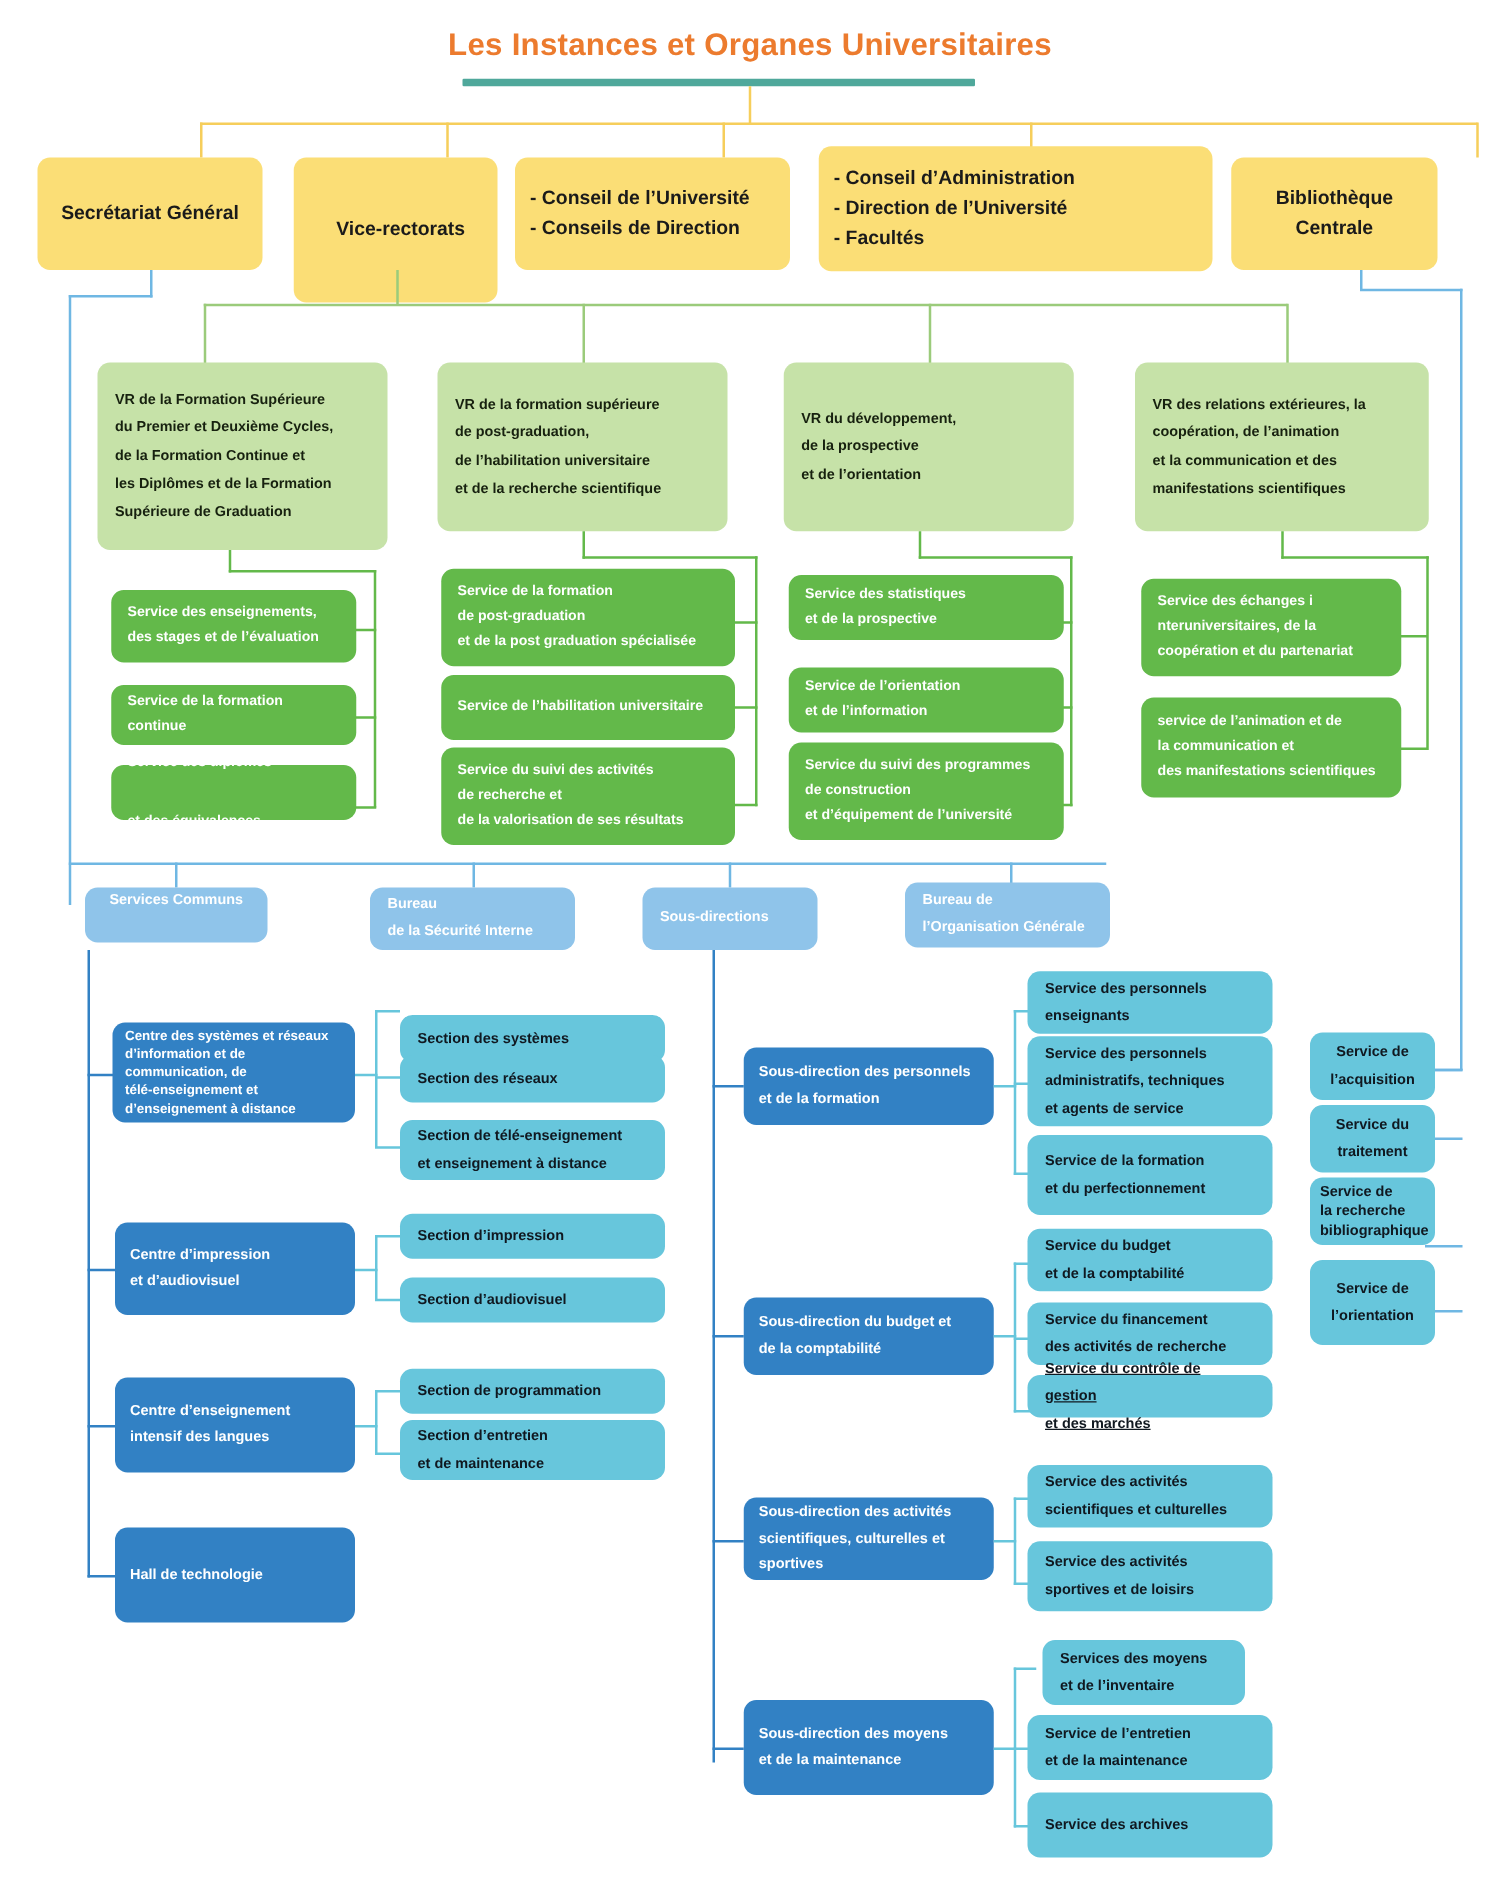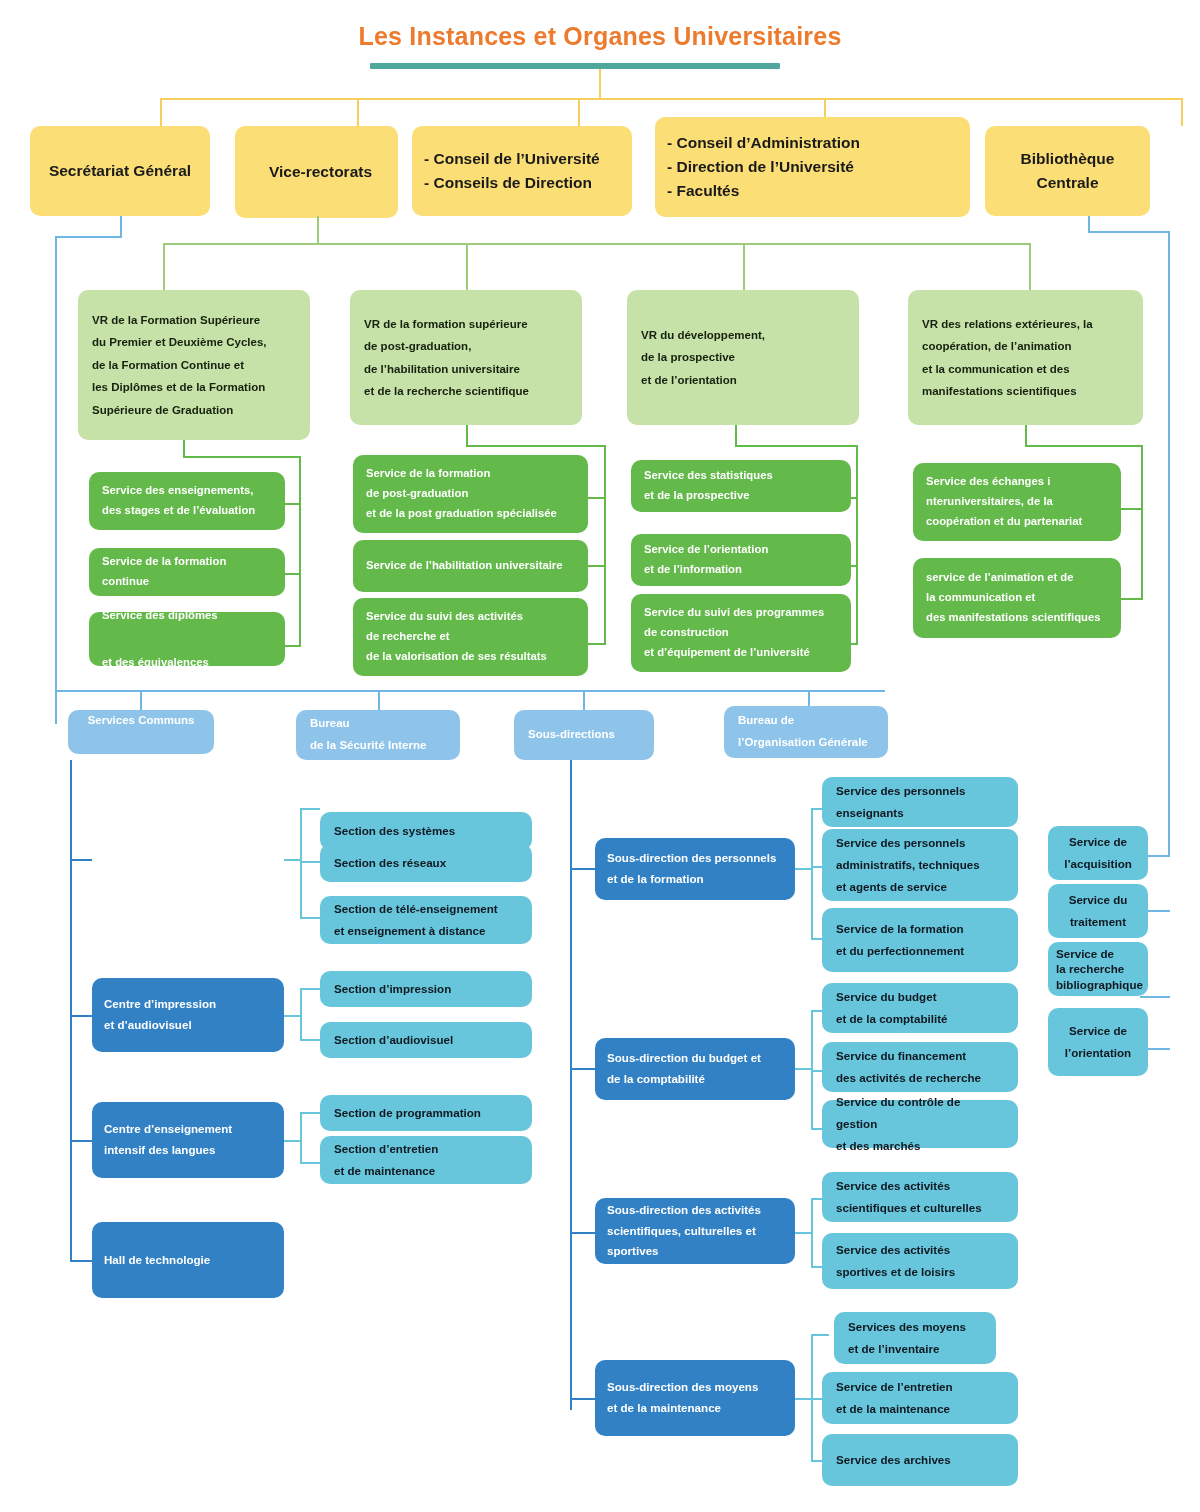--- a/index.html
+++ b/index.html
@@ -59,21 +59,21 @@
   <div class="ln-v c-yel" style="left:160px;top:98px;height:28px;"></div>
   <div class="ln-v c-yel" style="left:357px;top:98px;height:28px;"></div>
   <div class="ln-v c-yel" style="left:578px;top:98px;height:28px;"></div>
   <div class="ln-v c-yel" style="left:824px;top:98px;height:20px;"></div>
   <div class="ln-v c-yel" style="left:1181px;top:98px;height:28px;"></div>
 
   <div class="box yellow center" style="left:30px;top:126px;width:180px;height:90px;">
     <span class="ln">Secrétariat Général</span>
   </div>
 
-  <div class="box yellow center" style="left:235px;top:126px;width:163px;height:92px;padding-left:20px;">
+  <div class="box yellow center" style="left:235px;top:126px;width:163px;height:116px;padding-left:20px;">
     <span class="ln">Vice-rectorats</span>
   </div>
 
   <div class="box yellow left" style="left:655px;top:117px;width:315px;height:100px;">
     <span class="ln">- Conseil d’Administration</span>
     <span class="ln">- Direction de l’Université</span>
     <span class="ln">- Facultés</span>
   </div>
 
   <div class="box yellow left" style="left:412px;top:126px;width:220px;height:90px;">
@@ -137,21 +137,21 @@
   <div class="ln-h c-grn" style="left:283px;top:573px;width:18px;"></div>
   <div class="ln-h c-grn" style="left:283px;top:645px;width:18px;"></div>
 
   <div class="box gsvc" style="left:89px;top:472px;width:196px;height:58px;">
     <span class="ln">Service des enseignements,</span>
     <span class="ln">des stages et de l’évaluation</span>
   </div>
   <div class="box gsvc" style="left:89px;top:548px;width:196px;height:48px;">
     <span class="ln">Service de la formation continue</span>
   </div>
-  <div class="box gsvc" style="left:89px;top:612px;width:196px;height:54px;gap:27px;">
+  <div class="box gsvc" style="left:89px;top:612px;width:196px;height:44px;gap:27px;">
     <span class="ln">Service des diplômes</span>
     <span class="ln">et des équivalences</span>
   </div>
 
   <div class="ln-v c-grn" style="left:466px;top:425px;height:22px;"></div>
   <div class="ln-h c-grn" style="left:466px;top:445px;width:140px;"></div>
   <div class="ln-v c-grn" style="left:604px;top:445px;height:200px;"></div>
   <div class="ln-h c-grn" style="left:586px;top:497px;width:20px;"></div>
   <div class="ln-h c-grn" style="left:586px;top:565px;width:20px;"></div>
   <div class="ln-h c-grn" style="left:586px;top:643px;width:20px;"></div>
@@ -228,20 +228,27 @@
     <span class="ln">Bureau de</span>
     <span class="ln">l’Organisation Générale</span>
   </div>
 
   <div class="ln-v c-dblu" style="left:70px;top:760px;height:502px;"></div>
   <div class="ln-h c-dblu" style="left:70px;top:859px;width:22px;"></div>
   <div class="ln-h c-dblu" style="left:70px;top:1015px;width:22px;"></div>
   <div class="ln-h c-dblu" style="left:70px;top:1140px;width:22px;"></div>
   <div class="ln-h c-dblu" style="left:70px;top:1260px;width:22px;"></div>
 
+  <div class="box dblue tight" style="left:90px;top:818px;width:194px;height:80px;padding:8px 10px;">
+    <span class="ln">Centre des systèmes et réseaux</span>
+    <span class="ln">d’information et de</span>
+    <span class="ln">communication, de</span>
+    <span class="ln"> télé-enseignement et</span>
+    <span class="ln">d’enseignement à distance</span>
+  </div>
   <div class="ln-h c-cyn" style="left:284px;top:859px;width:18px;"></div>
   <div class="ln-v c-cyn" style="left:300px;top:808px;height:110px;"></div>
   <div class="ln-h c-cyn" style="left:300px;top:808px;width:20px;"></div>
   <div class="ln-h c-cyn" style="left:300px;top:861px;width:20px;"></div>
   <div class="ln-h c-cyn" style="left:300px;top:917px;width:20px;"></div>
 
   <div class="box cyan" style="left:320px;top:792px;width:212px;height:38px;margin-top:20px;">
     <span class="ln">Section des systèmes</span>
   </div>
   <div class="box cyan" style="left:320px;top:844px;width:212px;height:38px;">
@@ -330,21 +337,21 @@
   <div class="ln-h c-cyn" style="left:811px;top:1128px;width:18px;"></div>
 
   <div class="box cyan" style="left:822px;top:983px;width:196px;height:50px;">
     <span class="ln">Service du budget</span>
     <span class="ln">et de la comptabilité</span>
   </div>
   <div class="box cyan" style="left:822px;top:1042px;width:196px;height:50px;">
     <span class="ln">Service du financement</span>
     <span class="ln">des activités de recherche</span>
   </div>
-  <div class="box cyan" style="left:822px;top:1100px;width:196px;height:48px;">
+  <div class="box cyan" style="left:822px;top:1100px;width:196px;height:34px;text-decoration:underline;">
     <span class="ln">Service du contrôle de gestion</span>
     <span class="ln">et des marchés</span>
   </div>
 
   <div class="box dblue" style="left:595px;top:1198px;width:200px;height:66px;">
     <span class="ln">Sous-direction des activités</span>
     <span class="ln">scientifiques, culturelles et sportives</span>
   </div>
   <div class="ln-h c-cyn" style="left:795px;top:1232px;width:18px;"></div>
   <div class="ln-v c-cyn" style="left:811px;top:1198px;height:70px;"></div>

